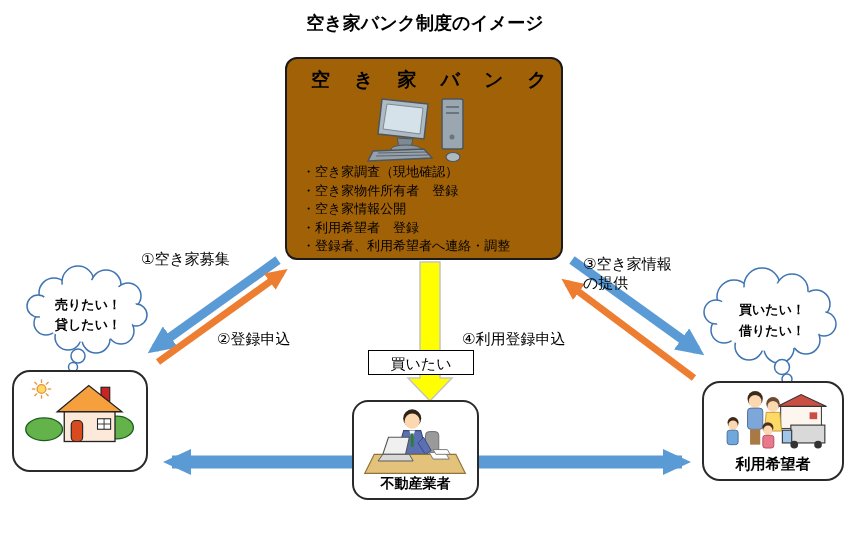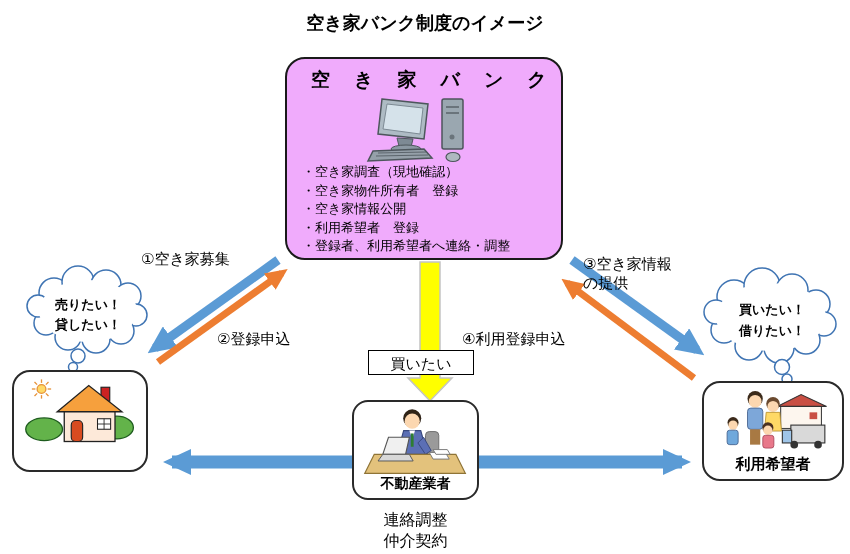--- a/index.html
+++ b/index.html
@@ -5,22 +5,22 @@
   html,body{margin:0;padding:0;background:#fff;}
   .canvas{
     position:relative;width:850px;height:554px;background:#fff;overflow:hidden;
     font-family:"Liberation Sans","DejaVu Sans",sans-serif;color:#000;
   }
   .abs{position:absolute;}
   .page-title{left:0;right:0;top:11px;text-align:center;font-size:18px;font-weight:bold;z-index:2;}
   
   .arrow-layer{left:0;top:0;width:850px;height:554px;z-index:1;}
   
-  .bank-box{left:285px;top:57px;width:278px;height:203px;background:#f0abfc;
-    border:2px solid #1a1a1a;border-radius:20px;z-index:2;box-sizing:border-box;}
+  .bank-box{left:285px;top:57px;width:278px;height:203px;background:#a16207;
+    border:2px solid #1a1a1a;border-radius:12px;z-index:2;box-sizing:border-box;}
   .bank-title{position:absolute;left:0;right:0;top:8px;text-align:center;
     font-size:19px;font-weight:bold;letter-spacing:24px;text-indent:24px;white-space:nowrap;}
   .bank-computer{position:absolute;left:79px;top:36px;width:120px;height:68px;}
   .bank-bullets{position:absolute;left:15px;top:104px;right:6px;font-size:13px;line-height:18.5px;}
   .bank-bullets div{white-space:nowrap;}
   
   .entity-box{background:#fff;border:2px solid #2a2a2a;border-radius:18px;z-index:2;box-sizing:border-box;}
   .owner-box{left:12px;top:370px;width:136px;height:102px;}
   .seeker-box{left:702px;top:381px;width:142px;height:100px;}
   .agent-box{left:352px;top:400px;width:127px;height:100px;border-radius:16px;}
@@ -206,24 +206,20 @@
         <polygon points="12,52 98,52 108,72 2,72" fill="#e3c27c" stroke="#8f7436" stroke-width="1.3"></polygon>
         <polygon points="27,34 49,34 45,52 21,52" fill="#f0f0f0" stroke="#555" stroke-width="1.2"></polygon>
         <polygon points="21,52 49,52 53,59 16,59" fill="#d8d8d8" stroke="#555" stroke-width="1"></polygon>
         <polygon points="70,50 87,50 91,57 74,57" fill="#fff" stroke="#777" stroke-width="1"></polygon>
         <polygon points="74,47 89,47 92,52 77,52" fill="#fff" stroke="#777" stroke-width="1"></polygon>
       </svg>
     </div>
     <div class="entity-label" style="font-size:14px;">不動産業者</div>
   </div>
 
-  <div class="abs agent-caption">
-    <div>連絡調整</div>
-    <div>仲介契約</div>
-  </div>
 
   <div class="abs arrow-label lbl-recruit">①空き家募集</div>
   <div class="abs arrow-label lbl-register">②登録申込</div>
   <div class="abs arrow-label lbl-provide">
     <div>③空き家情報</div>
     <div>の提供</div>
   </div>
   <div class="abs arrow-label lbl-apply">④利用登録申込</div>
   <div class="abs arrow-label lbl-broker">買いたい</div>
 

